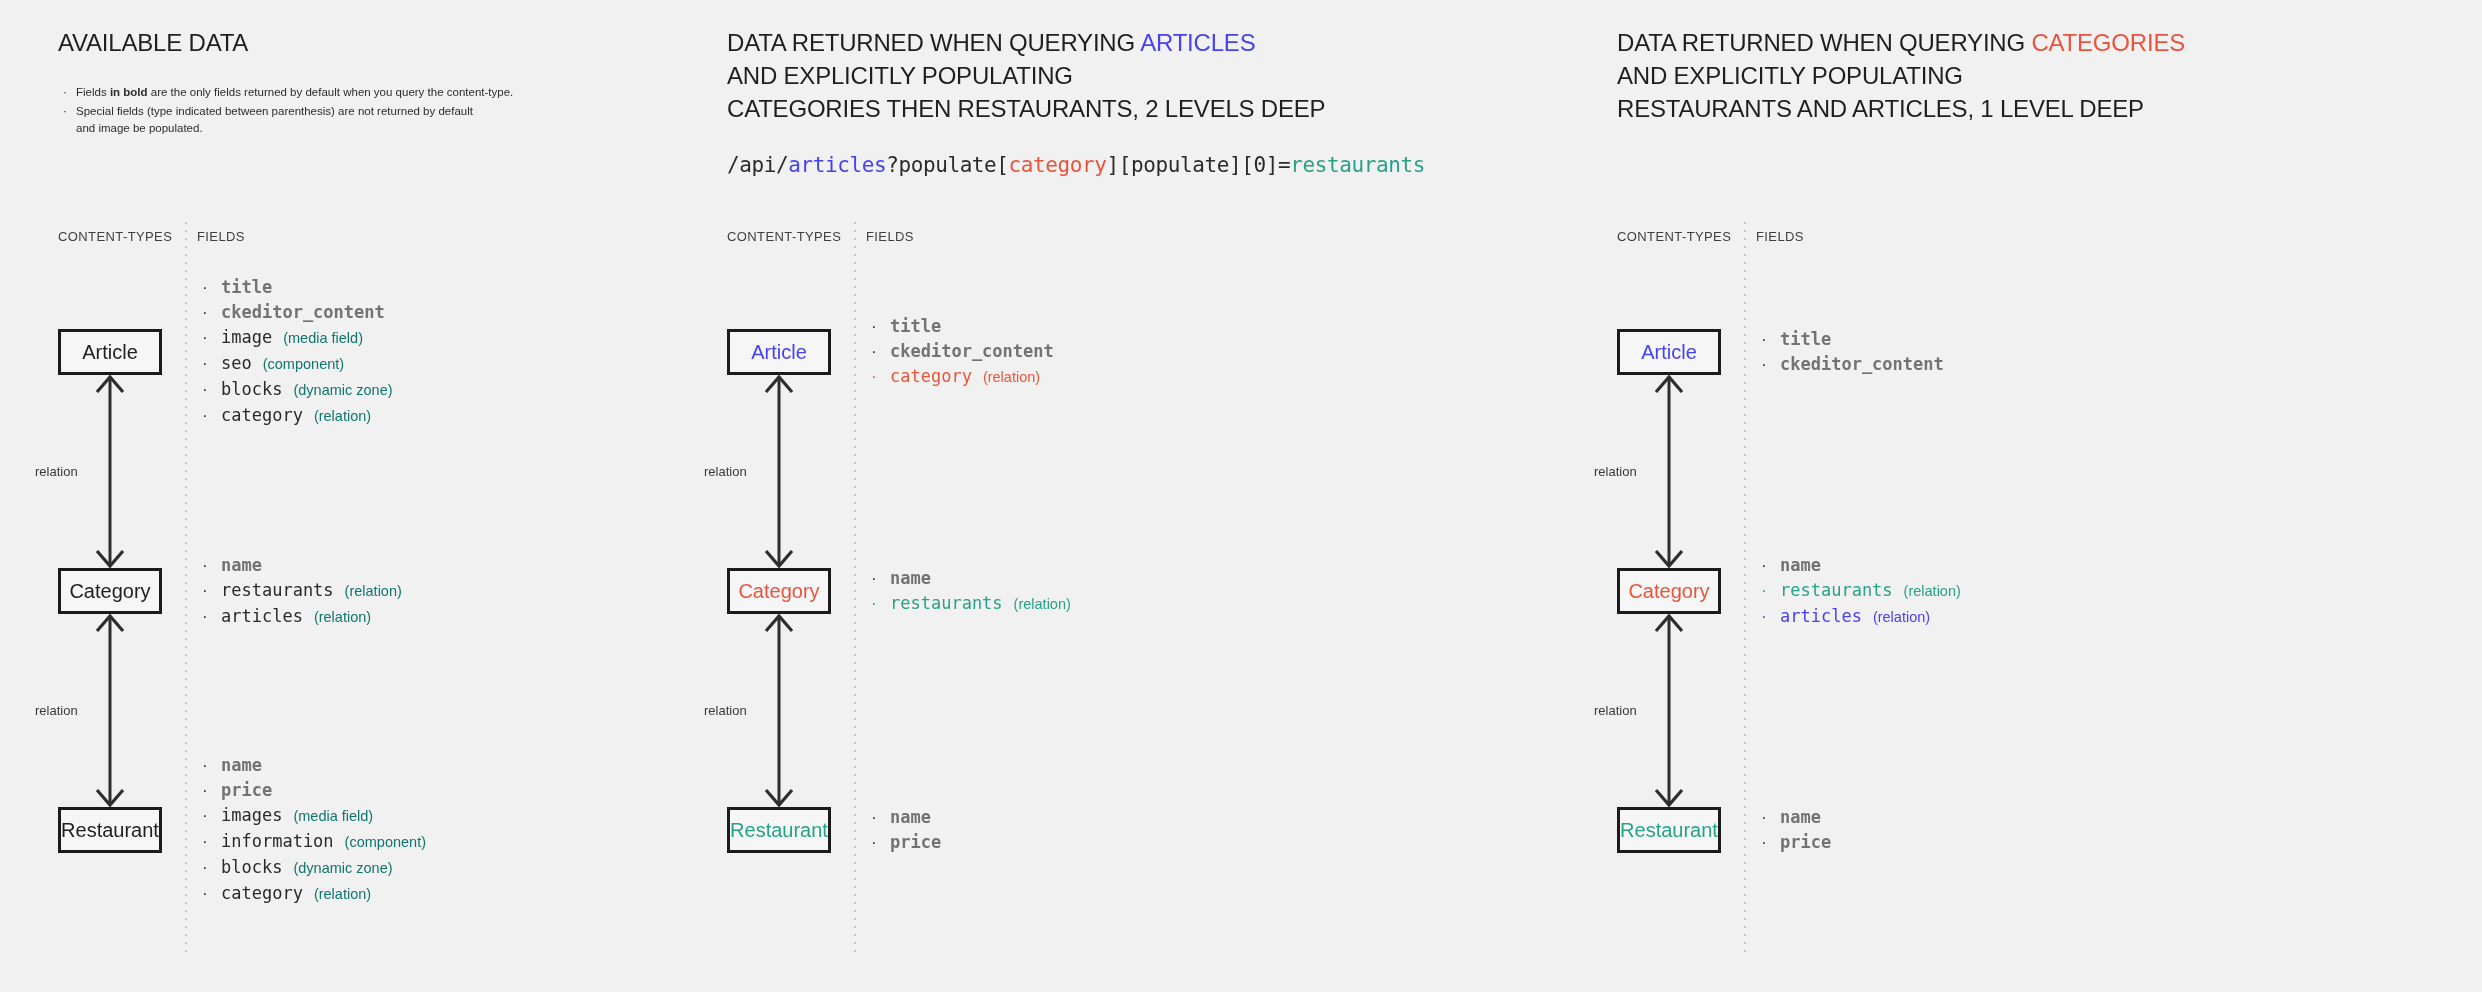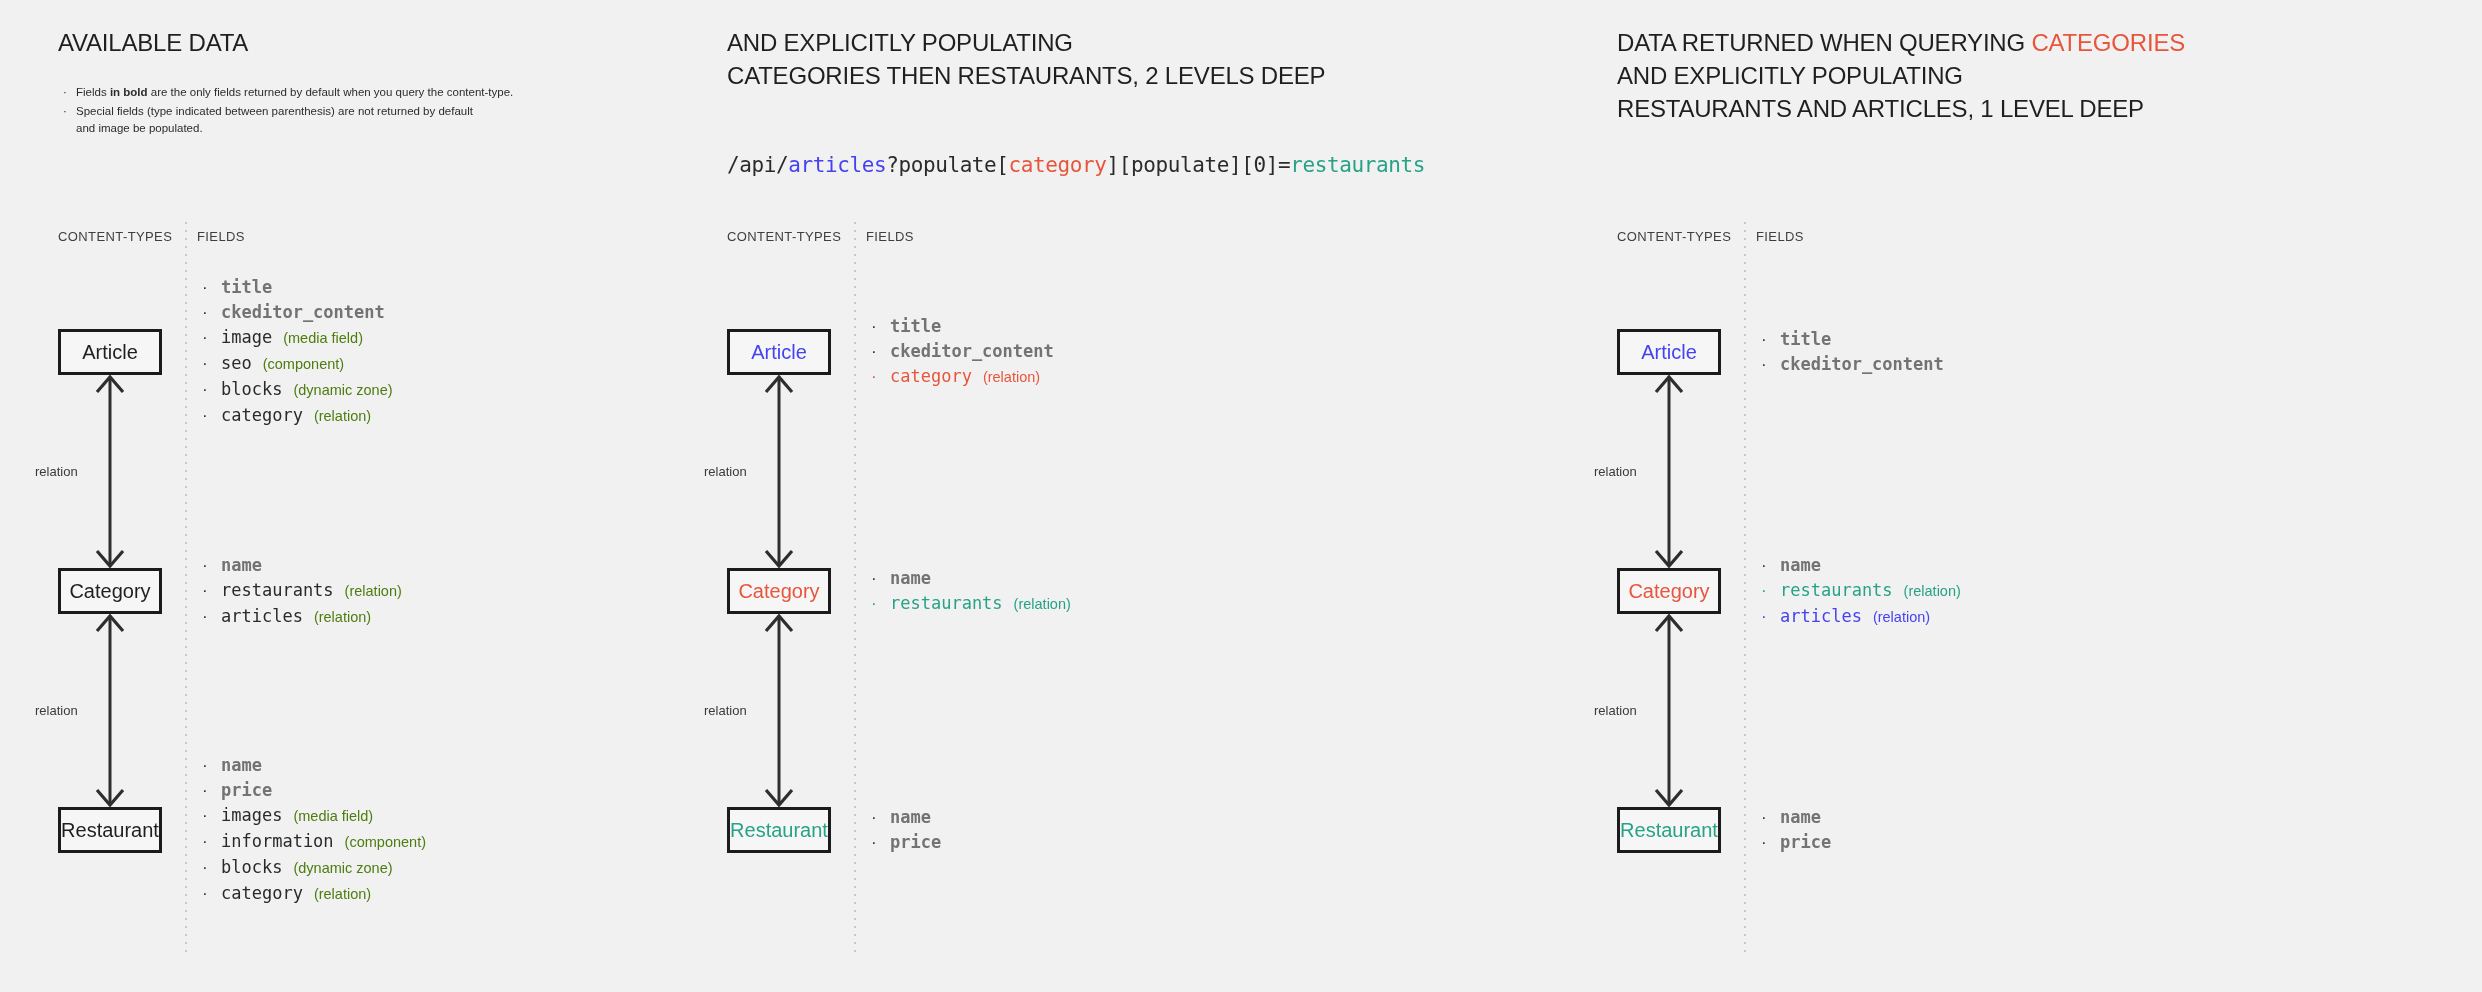--- a/index.html
+++ b/index.html
@@ -29,21 +29,21 @@
   .ctbox{position:absolute;width:98px;height:40px;border:3px solid #1b1b1b;background:#f6f6f6;
          display:flex;align-items:center;justify-content:center;font-size:20px;color:#1f1f1f}
   .conn{position:absolute;overflow:visible}
   .rel-wrap{position:absolute;width:160px;text-align:left;pointer-events:none}
   .rel{display:inline-block;background:#f1f1f1;padding:1px 5px;font-size:13px;color:#3a3a3a}
   .fields{position:absolute;transform:translateY(-50%)}
   .fi{position:relative;padding-left:24px;line-height:25px;font-size:17px;
       font-family:"DejaVu Sans Mono",monospace;white-space:nowrap;color:#2a2a2a}
   .fi .bu{position:absolute;left:5px;top:0;color:#333;font-family:"Liberation Sans",sans-serif}
   .fi.bold .fname{font-weight:bold;color:#737373}
-  .fi .ftype{font-family:"Liberation Sans",sans-serif;font-size:14.5px;color:#4d7c0f;margin-left:11px}
+  .fi .ftype{font-family:"Liberation Sans",sans-serif;font-size:14.5px;color:#0f766e;margin-left:11px}
   .fi.colored,.fi.colored .bu,.fi.colored .fname,.fi.colored .ftype{color:inherit}
 </style>
 </head>
 <body>
 
 <div class="canvas" id="canvas">
     <section class="col" style="left: 58px;">
       <h2 class="title">
         <span class="tline"><span>AVAILABLE DATA</span></span>
       </h2>
@@ -92,20 +92,21 @@
       <div class="rel-wrap" style="left: -28px; top: 461.5px;"><span class="rel">relation</span></div>
       <svg class="conn" width="44" height="193" style="left: 30px; top: 614px;">
         <line x1="22" y1="2" x2="22" y2="191" stroke="#2e2e2e" stroke-width="3"></line>
         <polyline points="9,17 22,2 35,17" fill="none" stroke="#2e2e2e" stroke-width="3.2"></polyline>
         <polyline points="9,176 22,191 35,176" fill="none" stroke="#2e2e2e" stroke-width="3.2"></polyline>
       </svg>
       <div class="rel-wrap" style="left: -28px; top: 700.5px;"><span class="rel">relation</span></div>
     </section>
     <section class="col" style="left: 727px;">
       <h2 class="title">
+        <span class="tline"><span>DATA RETURNED WHEN QUERYING </span><span style="color: rgb(71, 66, 240);">ARTICLES</span></span>
         <span class="tline"><span>AND EXPLICITLY POPULATING</span></span>
         <span class="tline"><span>CATEGORIES THEN RESTAURANTS, 2 LEVELS DEEP</span></span>
       </h2>
       <pre class="code"><span>/api/</span><span style="color: rgb(71, 66, 240);">articles</span><span>?populate[</span><span style="color: rgb(232, 85, 60);">category</span><span>][populate][0]=</span><span style="color: rgb(39, 162, 135);">restaurants</span></pre>
       <span class="mini ct">CONTENT-TYPES</span>
       <span class="mini f">FIELDS</span>
       <div class="dotline"></div>
       <div class="ctbox" style="top: 329px; left: 0px;">
         <span style="color: rgb(71, 66, 240);">Article</span>
       </div>

